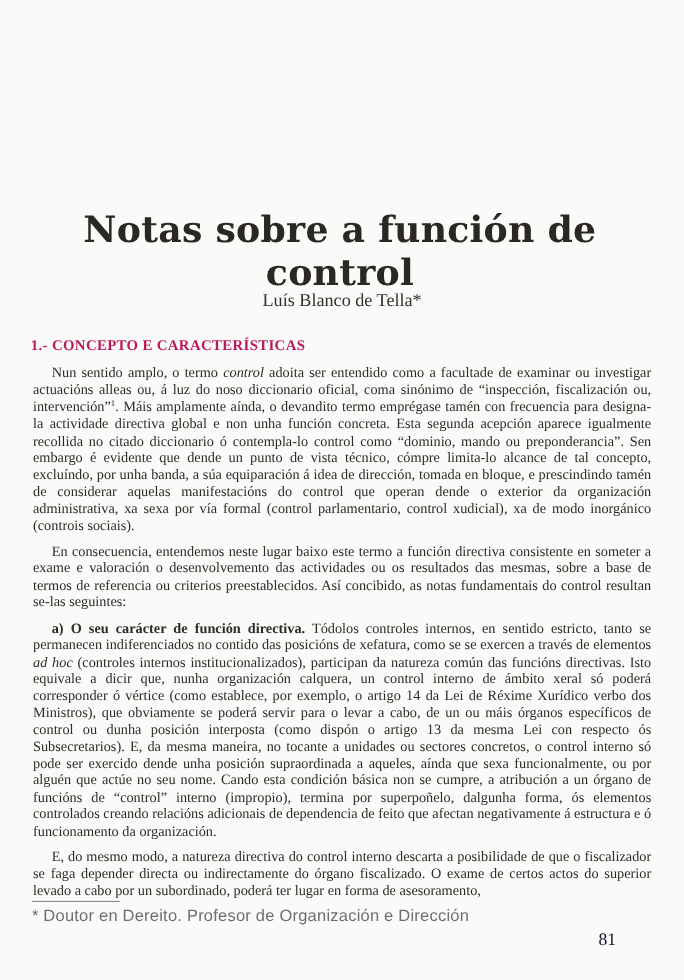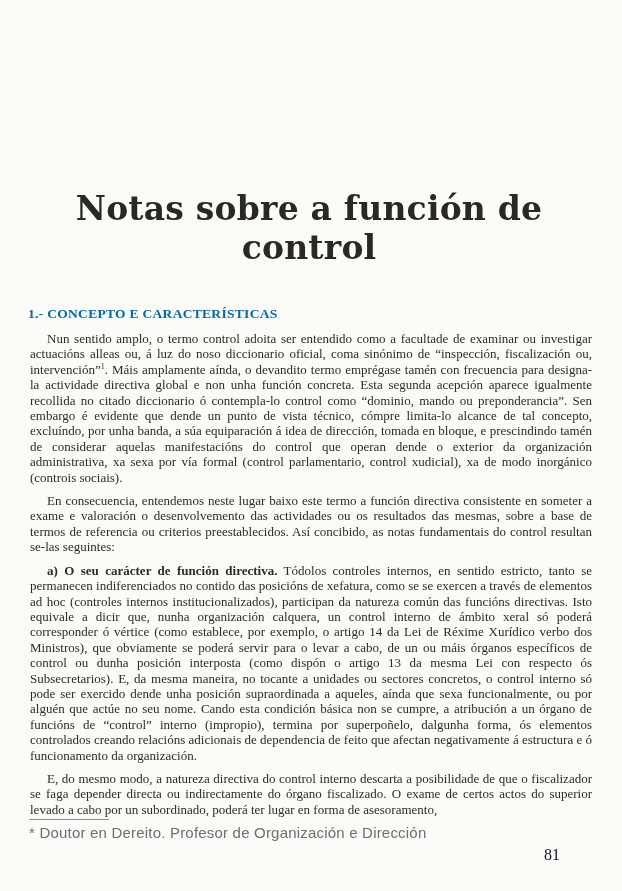--- a/index.html
+++ b/index.html
@@ -39,37 +39,37 @@
     color: #33302c;
   }
   .section-heading {
     position: absolute;
     top: 306px;
     left: 28px;
     margin: 0;
     font-size: 13.5px;
     font-weight: bold;
     letter-spacing: 0.3px;
-    color: #0369a1;
+    color: #be185d;
     text-align: center;
   }
   .body-text {
     position: absolute;
     top: 331px;
     left: 30px;
     width: 562px;
     font-size: 13px;
     line-height: 15.4px;
     text-align: justify;
   }
   .body-text p {
     margin: 0 0 8px 0;
     text-indent: 17px;
   }
-  .body-text .ital { }
+  .body-text .ital { font-style: italic; }
   .body-text .lead-in { font-weight: bold; }
   .body-text sup {
     font-size: 8px;
     line-height: 0;
     vertical-align: super;
   }
   .footnote-rule {
     position: absolute;
     top: 819px;
     left: 29px;
@@ -94,20 +94,21 @@
     color: #0f172a;
   }
 </style>
 </head>
 <body>
 
 <div class="page">
 
   <h1 class="article-title">Notas sobre a función de control</h1>
 
+  <div class="author-byline">Luís Blanco de Tella*</div>
 
   <h2 class="section-heading">1.- CONCEPTO E CARACTERÍSTICAS</h2>
 
   <div class="body-text">
 
     <p><span>Nun sentido amplo, o termo </span><span class="ital">control</span><span> adoita ser entendido como a facultade de examinar ou investigar actuacións alleas ou, á luz do noso diccionario oficial, coma sinónimo de “inspección, fiscalización ou, intervención”</span><sup>1</sup><span>. Máis amplamente aínda, o devandito termo emprégase tamén con frecuencia para designa-la actividade directiva global e non unha función concreta. Esta segunda acepción aparece igualmente recollida no citado diccionario ó contempla-lo control como “dominio, mando ou preponderancia”. Sen embargo é evidente que dende un punto de vista técnico, cómpre limita-lo alcance de tal concepto, excluíndo, por unha banda, a súa equiparación á idea de dirección, tomada en bloque, e prescindindo tamén de considerar aquelas manifestacións do control que operan dende o exterior da organización administrativa, xa sexa por vía formal (control parlamentario, control xudicial), xa de modo inorgánico (controis sociais).</span></p>
 
     <p><span>En consecuencia, entendemos neste lugar baixo este termo a función directiva consistente en someter a exame e valoración o desenvolvemento das actividades ou os resultados das mesmas, sobre a base de termos de referencia ou criterios preestablecidos. Así concibido, as notas fundamentais do control resultan se-las seguintes:</span></p>
 
     <p><span class="lead-in">a) O seu carácter de función directiva.</span><span> Tódolos controles internos, en sentido estricto, tanto se permanecen indiferenciados no contido das posicións de xefatura, como se se exercen a través de elementos </span><span class="ital">ad hoc</span><span> (controles internos institucionalizados), participan da natureza común das funcións directivas. Isto equivale a dicir que, nunha organización calquera, un control interno de ámbito xeral só poderá corresponder ó vértice (como establece, por exemplo, o artigo 14 da Lei de Réxime Xurídico verbo dos Ministros), que obviamente se poderá servir para o levar a cabo, de un ou máis órganos específicos de control ou dunha posición interposta (como dispón o artigo 13 da mesma Lei con respecto ós Subsecretarios). E, da mesma maneira, no tocante a unidades ou sectores concretos, o control interno só pode ser exercido dende unha posición supraordinada a aqueles, aínda que sexa funcionalmente, ou por alguén que actúe no seu nome. Cando esta condición básica non se cumpre, a atribución a un órgano de funcións de “control” interno (impropio), termina por superpoñelo, dalgunha forma, ós elementos controlados creando relacións adicionais de dependencia de feito que afectan negativamente á estructura e ó funcionamento da organización.</span></p>

